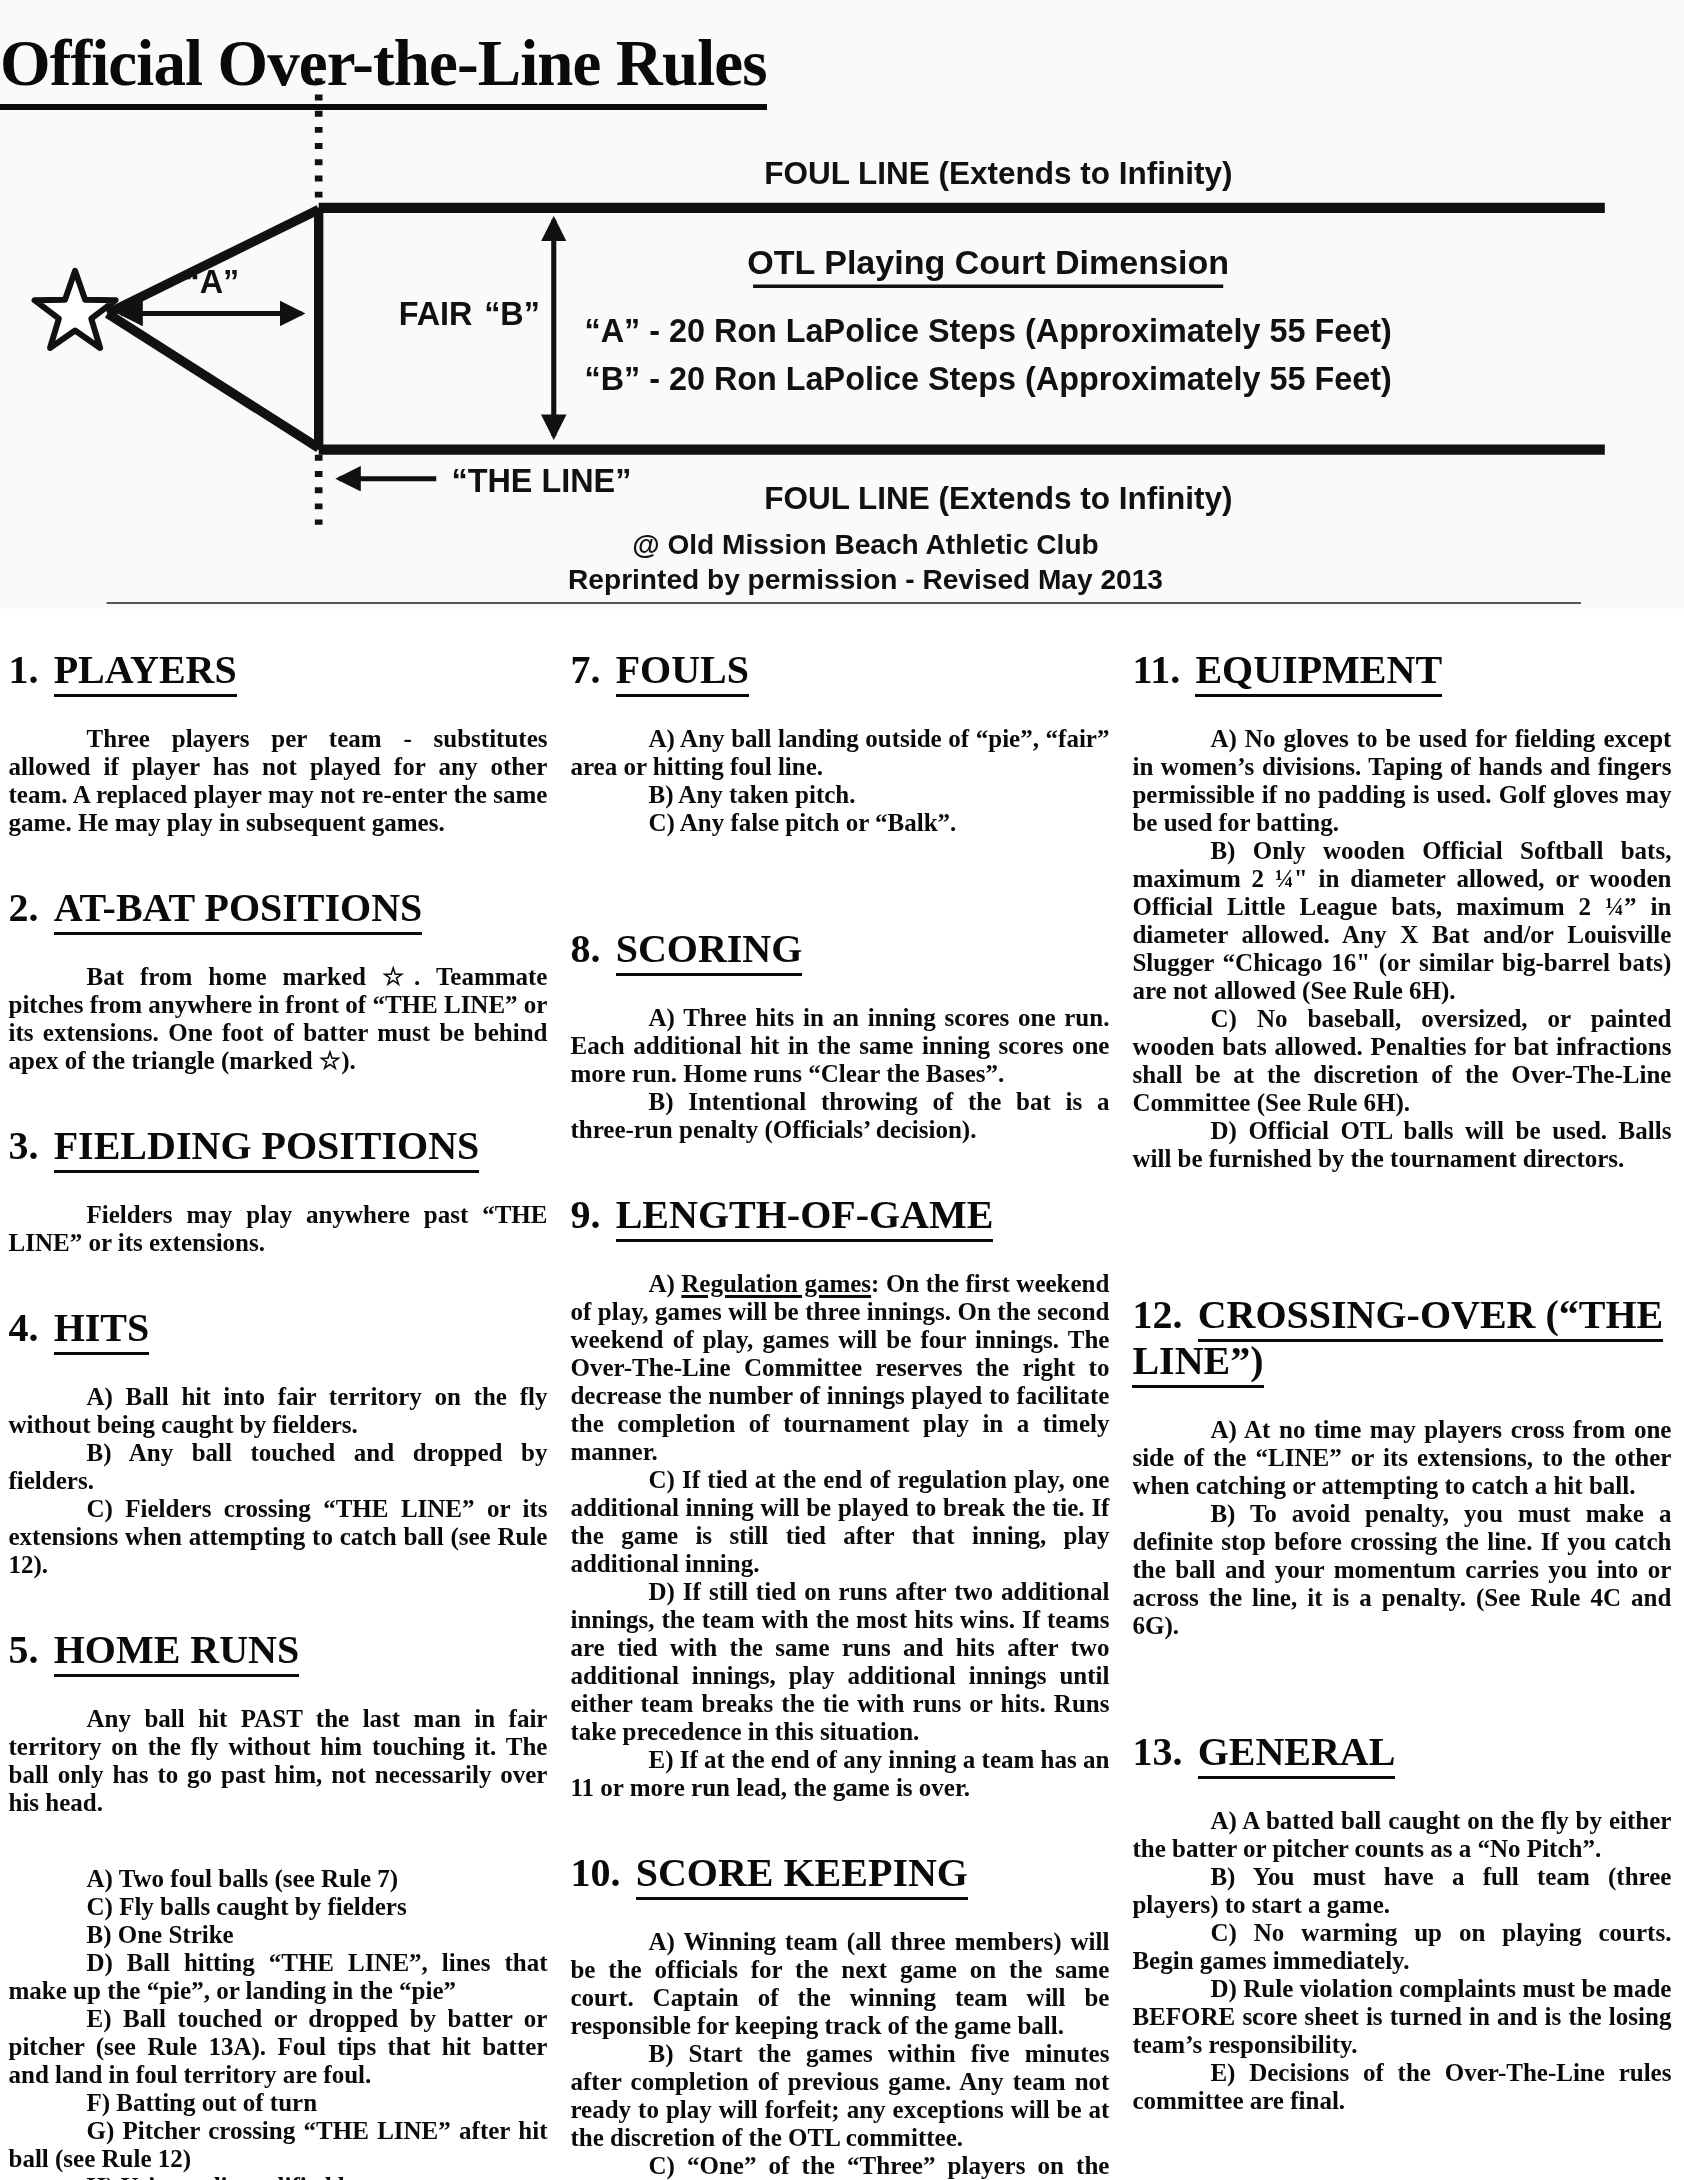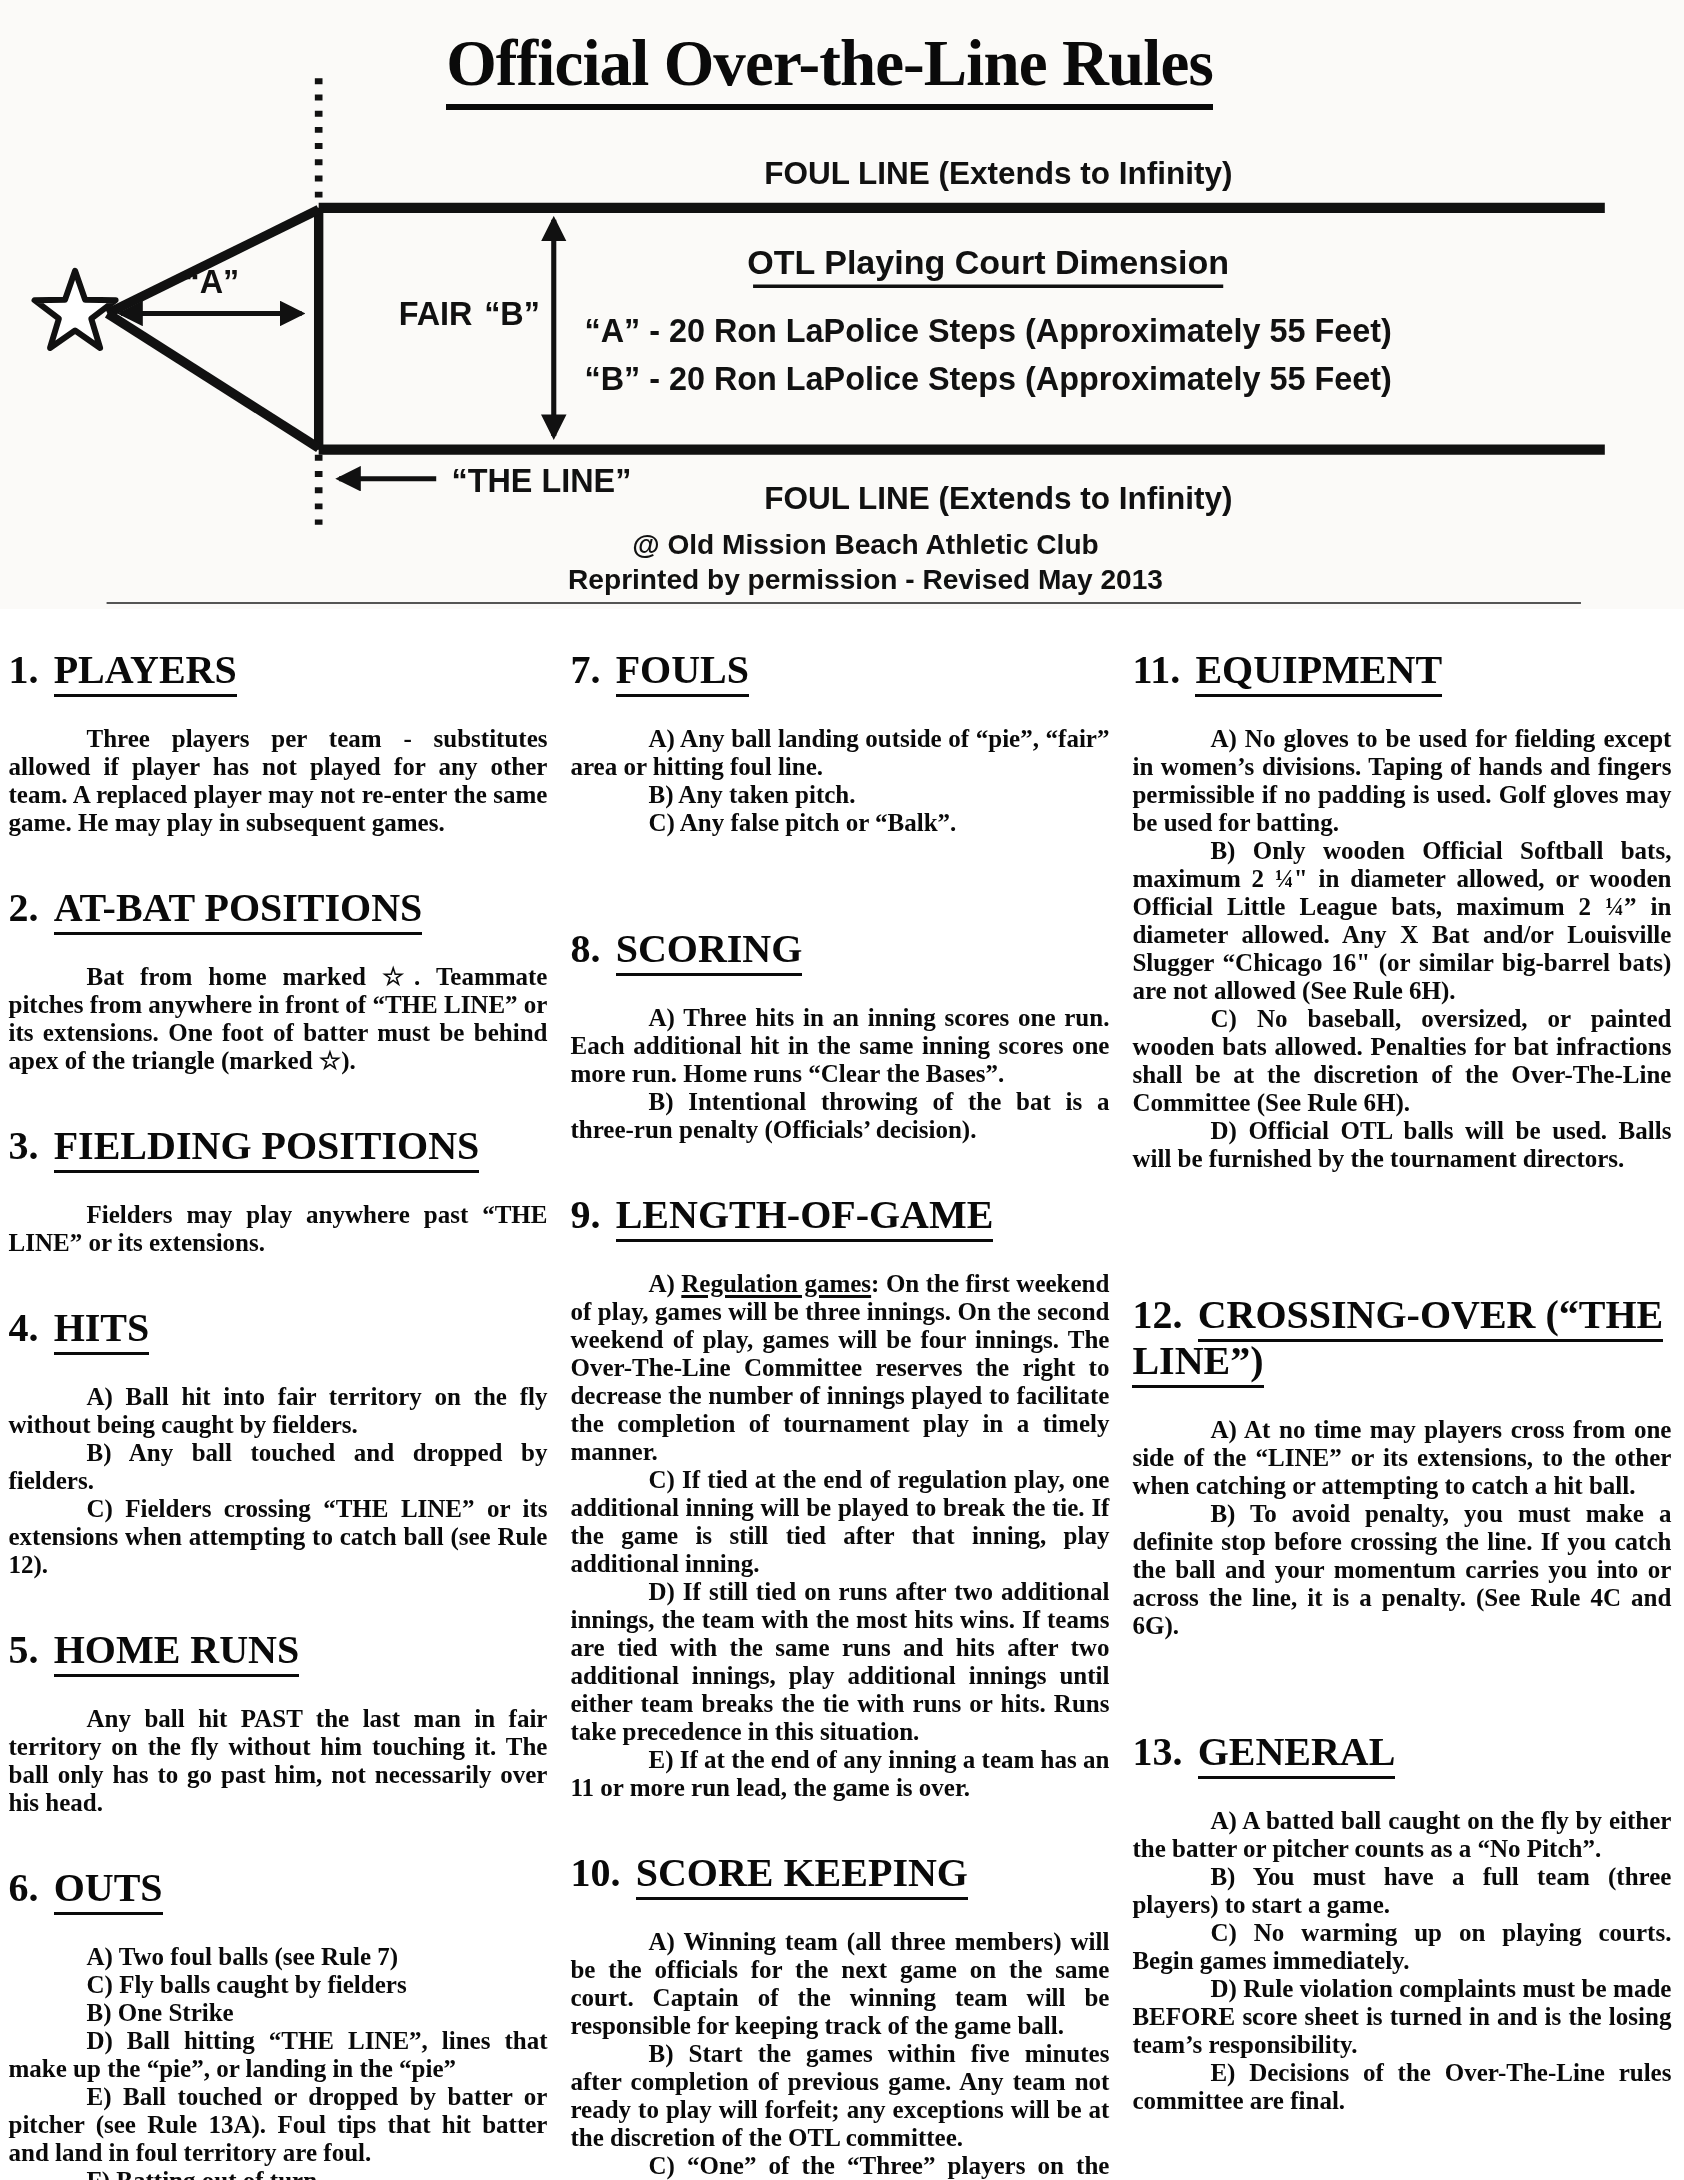--- a/index.html
+++ b/index.html
@@ -7,21 +7,21 @@
     position:relative;
     width:1685px;height:2181px;
     background:#ffffff;
     overflow:hidden;
     font-family:"Liberation Serif", serif;
     color:#0a0a0a;
   }
   
   .title-wrap{
     position:absolute;top:25.6px;left:0;width:1659px;
-    text-align:center;
+    text-align:left;
     text-decoration:underline;
   }
   .title-text{
     display:inline-block;
     font-family:"Liberation Serif", serif;
     font-weight:700;
     font-size:65px;
     letter-spacing:-0.9px;
     border-bottom:6px solid #0a0a0a;
     padding-bottom:3.4px;
@@ -149,21 +149,20 @@
           <h2 class="rule-heading"><span class="num">4.</span><span class="t">HITS</span></h2>
           <p class="rule-paragraph">A) Ball hit into fair territory on the fly without being caught by fielders.</p>
           <p class="rule-paragraph">B) Any ball touched and dropped by fielders.</p>
           <p class="rule-paragraph">C) Fielders crossing “THE LINE” or its extensions when attempting to catch ball (see Rule 12).</p>
         </section>
         <section class="rule-section">
           <h2 class="rule-heading"><span class="num">5.</span><span class="t">HOME RUNS</span></h2>
           <p class="rule-paragraph">Any ball hit PAST the last man in fair territory on the fly without him touching it. The ball only has to go past him, not necessarily over his head.</p>
         </section>
         <section class="rule-section">
-          <h2 class="rule-heading"><span class="num">6.</span><span class="t">OUTS</span></h2>
           <p class="rule-paragraph">A) Two foul balls (see Rule 7)</p>
           <p class="rule-paragraph">C) Fly balls caught by fielders</p>
           <p class="rule-paragraph">B) One Strike</p>
           <p class="rule-paragraph">D) Ball hitting “THE LINE”, lines that make up the “pie”, or landing in the “pie”</p>
           <p class="rule-paragraph">E) Ball touched or dropped by batter or pitcher (see Rule 13A). Foul tips that hit batter and land in foul territory are foul.</p>
           <p class="rule-paragraph">F) Batting out of turn</p>
           <p class="rule-paragraph">G) Pitcher crossing “THE LINE” after hit ball (see Rule 12)</p>
           <p class="rule-paragraph">H) Using a disqualified bat</p>
           <p class="rule-paragraph">I) Not having one foot behind the apex of the triangle (marked ☆) when batting. (See Rule 2).</p>
         </section>

